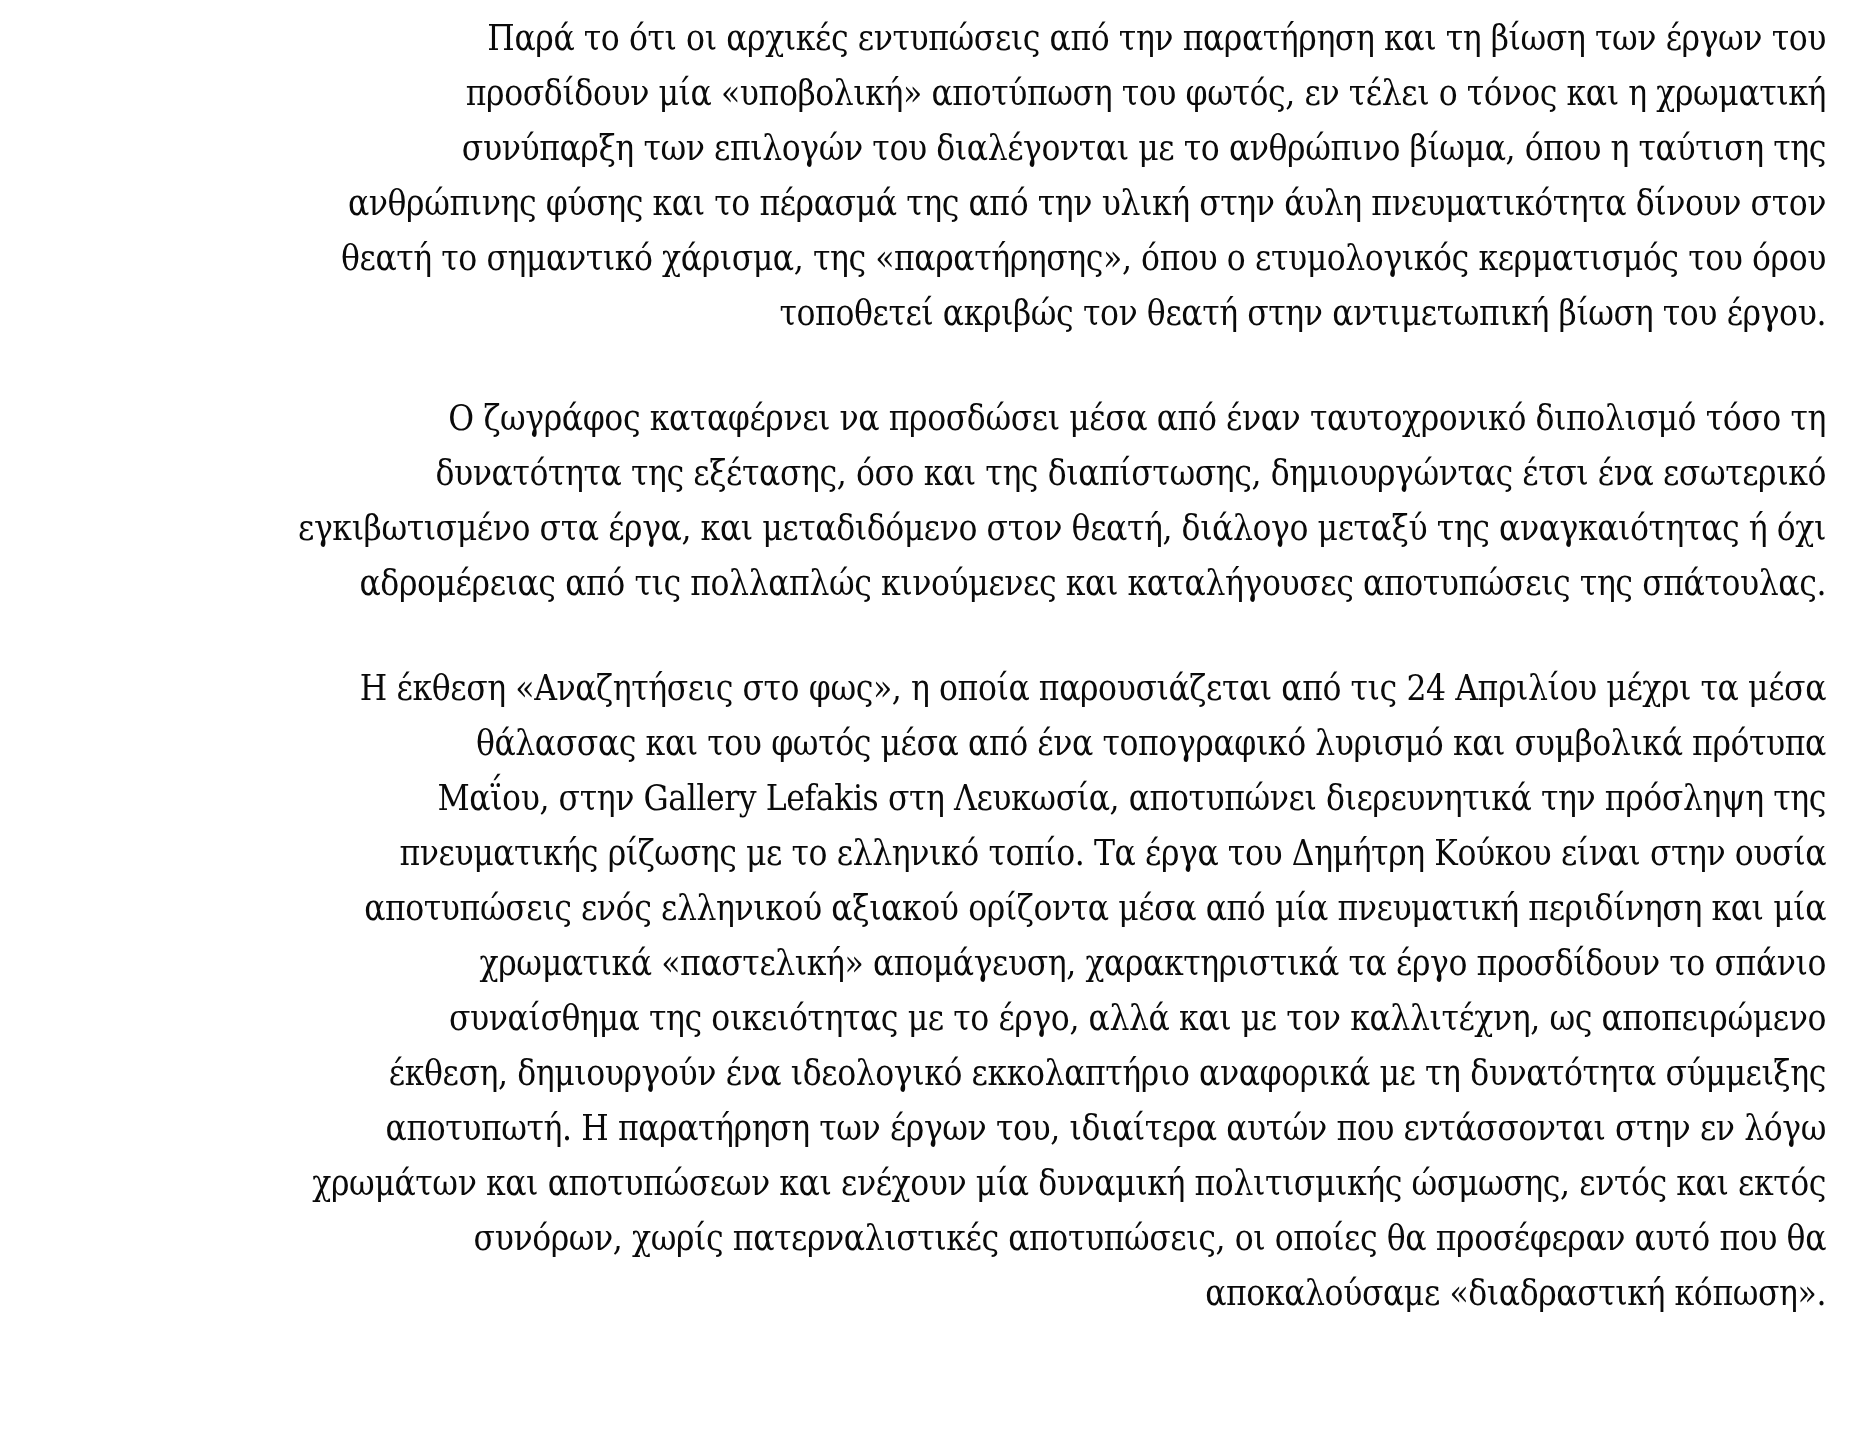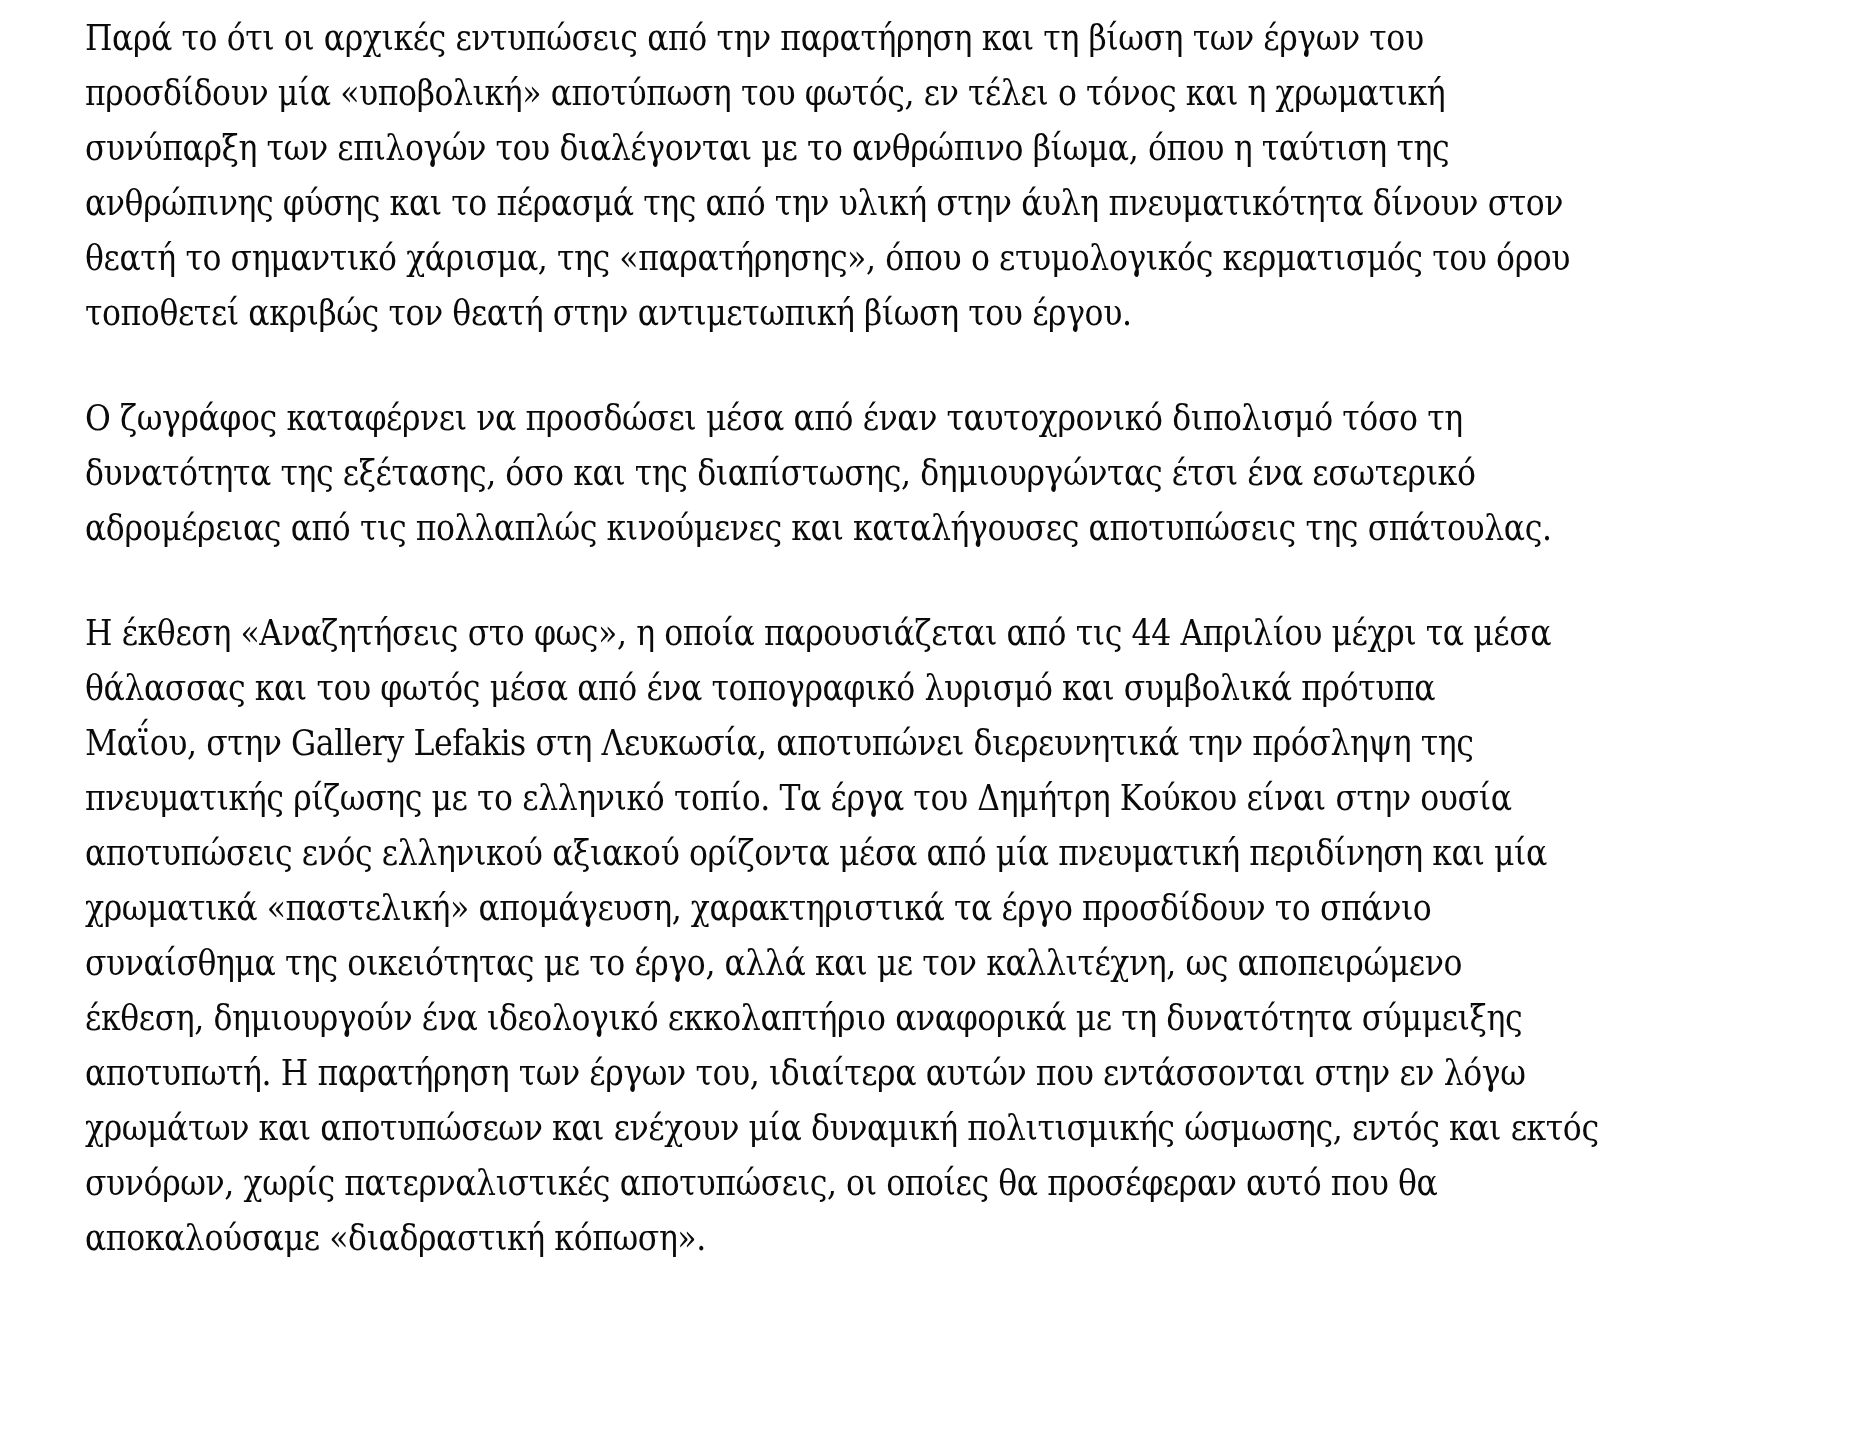--- a/index.html
+++ b/index.html
@@ -21,41 +21,43 @@
     font-size: 35px;
     line-height: 55px;
     letter-spacing: -0.4px;
   }
   p.paragraph {
     margin: 0 0 50px 0;
   }
   span.line {
     display: block;
     white-space: nowrap;
+    text-align: right;
   }
 </style>
 </head>
 <body>
 
 <main data-name="article-body">
     <p class="paragraph" data-name="paragraph-1">
       <span class="line" data-name="text-line">Παρά το ότι οι αρχικές εντυπώσεις από την παρατήρηση και τη βίωση των έργων του</span>
       <span class="line" data-name="text-line">προσδίδουν μία «υποβολική» αποτύπωση του φωτός, εν τέλει ο τόνος και η χρωματική</span>
       <span class="line" data-name="text-line">συνύπαρξη των επιλογών του διαλέγονται με το ανθρώπινο βίωμα, όπου η ταύτιση της</span>
       <span class="line" data-name="text-line">ανθρώπινης φύσης και το πέρασμά της από την υλική στην άυλη πνευματικότητα δίνουν στον</span>
       <span class="line" data-name="text-line">θεατή το σημαντικό χάρισμα, της «παρατήρησης», όπου ο ετυμολογικός κερματισμός του όρου</span>
       <span class="line" data-name="text-line">τοποθετεί ακριβώς τον θεατή στην αντιμετωπική βίωση του έργου.</span>
     </p>
     <p class="paragraph" data-name="paragraph-2">
       <span class="line" data-name="text-line">Ο ζωγράφος καταφέρνει να προσδώσει μέσα από έναν ταυτοχρονικό διπολισμό τόσο τη</span>
       <span class="line" data-name="text-line">δυνατότητα της εξέτασης, όσο και της διαπίστωσης, δημιουργώντας έτσι ένα εσωτερικό</span>
+      <span class="line" data-name="text-line">εγκιβωτισμένο στα έργα, και μεταδιδόμενο στον θεατή, διάλογο μεταξύ της αναγκαιότητας ή όχι</span>
       <span class="line" data-name="text-line">αδρομέρειας από τις πολλαπλώς κινούμενες και καταλήγουσες αποτυπώσεις της σπάτουλας.</span>
     </p>
     <p class="paragraph" data-name="paragraph-3">
-      <span class="line" data-name="text-line">Η έκθεση «Αναζητήσεις στο φως», η οποία παρουσιάζεται από τις 44 Απριλίου μέχρι τα μέσα</span>
+      <span class="line" data-name="text-line">Η έκθεση «Αναζητήσεις στο φως», η οποία παρουσιάζεται από τις 24 Απριλίου μέχρι τα μέσα</span>
       <span class="line" data-name="text-line">θάλασσας και του φωτός μέσα από ένα τοπογραφικό λυρισμό και συμβολικά πρότυπα</span>
       <span class="line" data-name="text-line">Μαΐου, στην Gallery Lefakis στη Λευκωσία, αποτυπώνει διερευνητικά την πρόσληψη της</span>
       <span class="line" data-name="text-line">πνευματικής ρίζωσης με το ελληνικό τοπίο. Τα έργα του Δημήτρη Κούκου είναι στην ουσία</span>
       <span class="line" data-name="text-line">αποτυπώσεις ενός ελληνικού αξιακού ορίζοντα μέσα από μία πνευματική περιδίνηση και μία</span>
       <span class="line" data-name="text-line">χρωματικά «παστελική» απομάγευση, χαρακτηριστικά τα έργο προσδίδουν το σπάνιο</span>
       <span class="line" data-name="text-line">συναίσθημα της οικειότητας με το έργο, αλλά και με τον καλλιτέχνη, ως αποπειρώμενο</span>
       <span class="line" data-name="text-line">έκθεση, δημιουργούν ένα ιδεολογικό εκκολαπτήριο αναφορικά με τη δυνατότητα σύμμειξης</span>
       <span class="line" data-name="text-line">αποτυπωτή. Η παρατήρηση των έργων του, ιδιαίτερα αυτών που εντάσσονται στην εν λόγω</span>
       <span class="line" data-name="text-line">χρωμάτων και αποτυπώσεων και ενέχουν μία δυναμική πολιτισμικής ώσμωσης, εντός και εκτός</span>
       <span class="line" data-name="text-line">συνόρων, χωρίς πατερναλιστικές αποτυπώσεις, οι οποίες θα προσέφεραν αυτό που θα</span>

